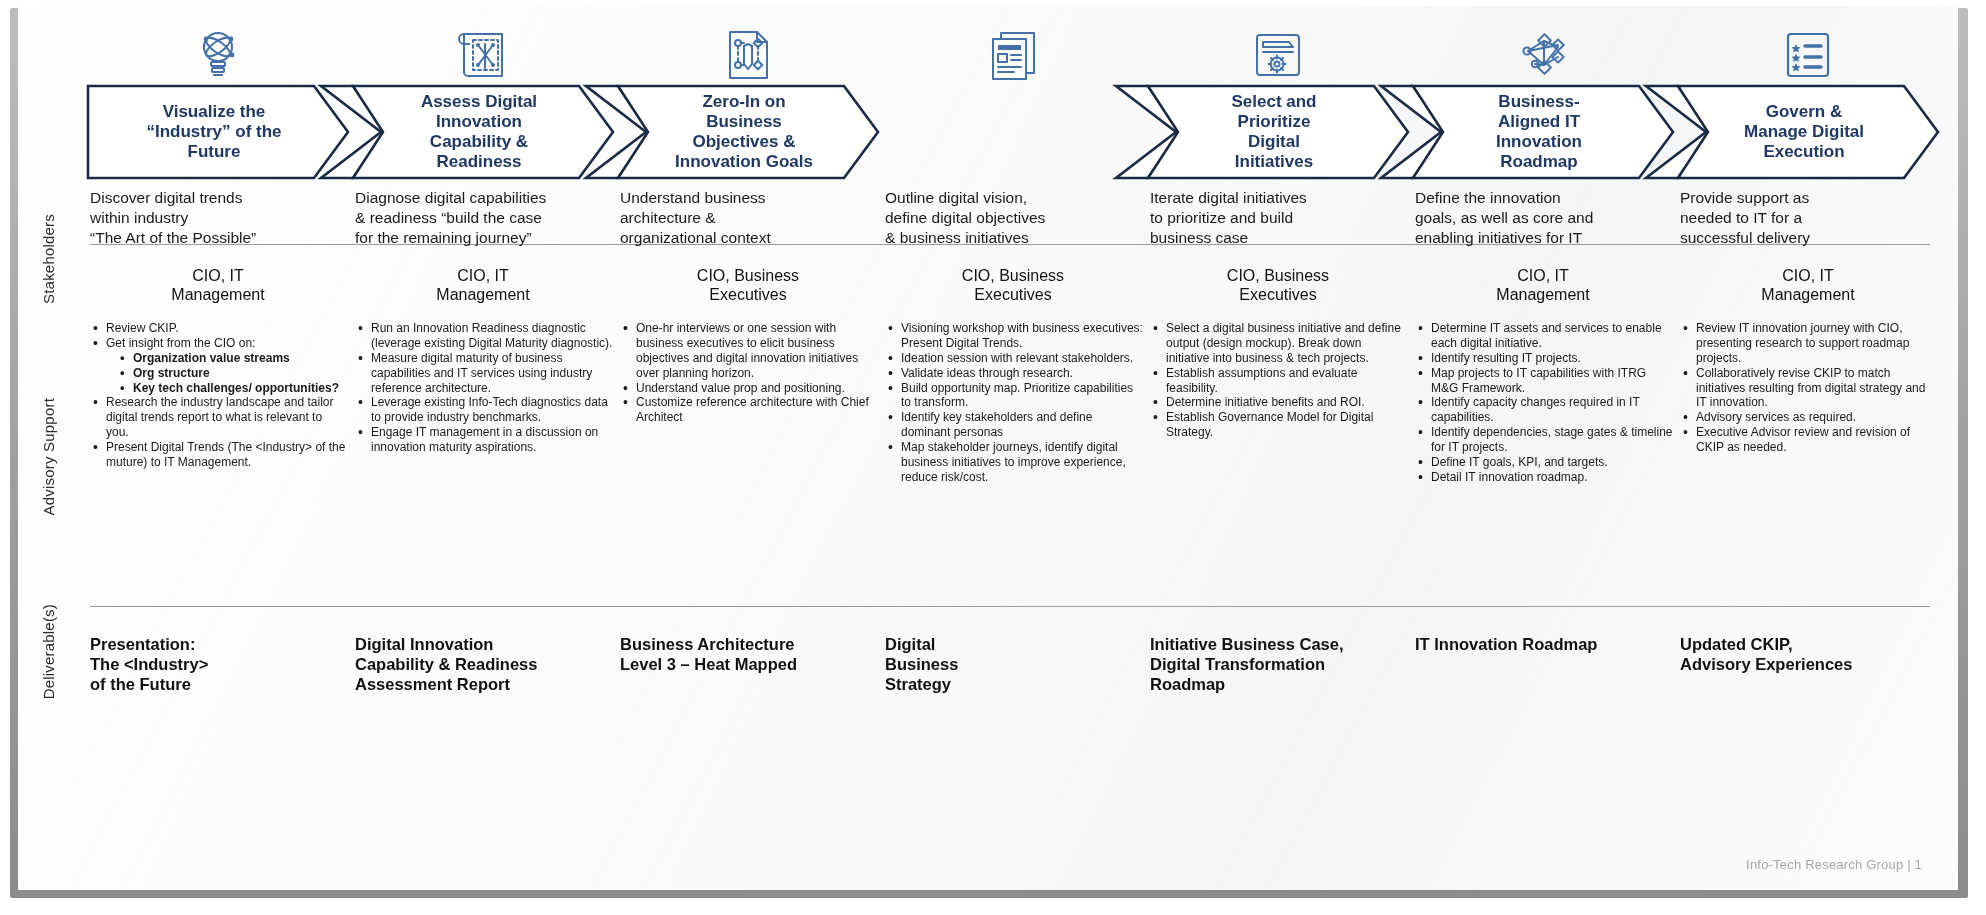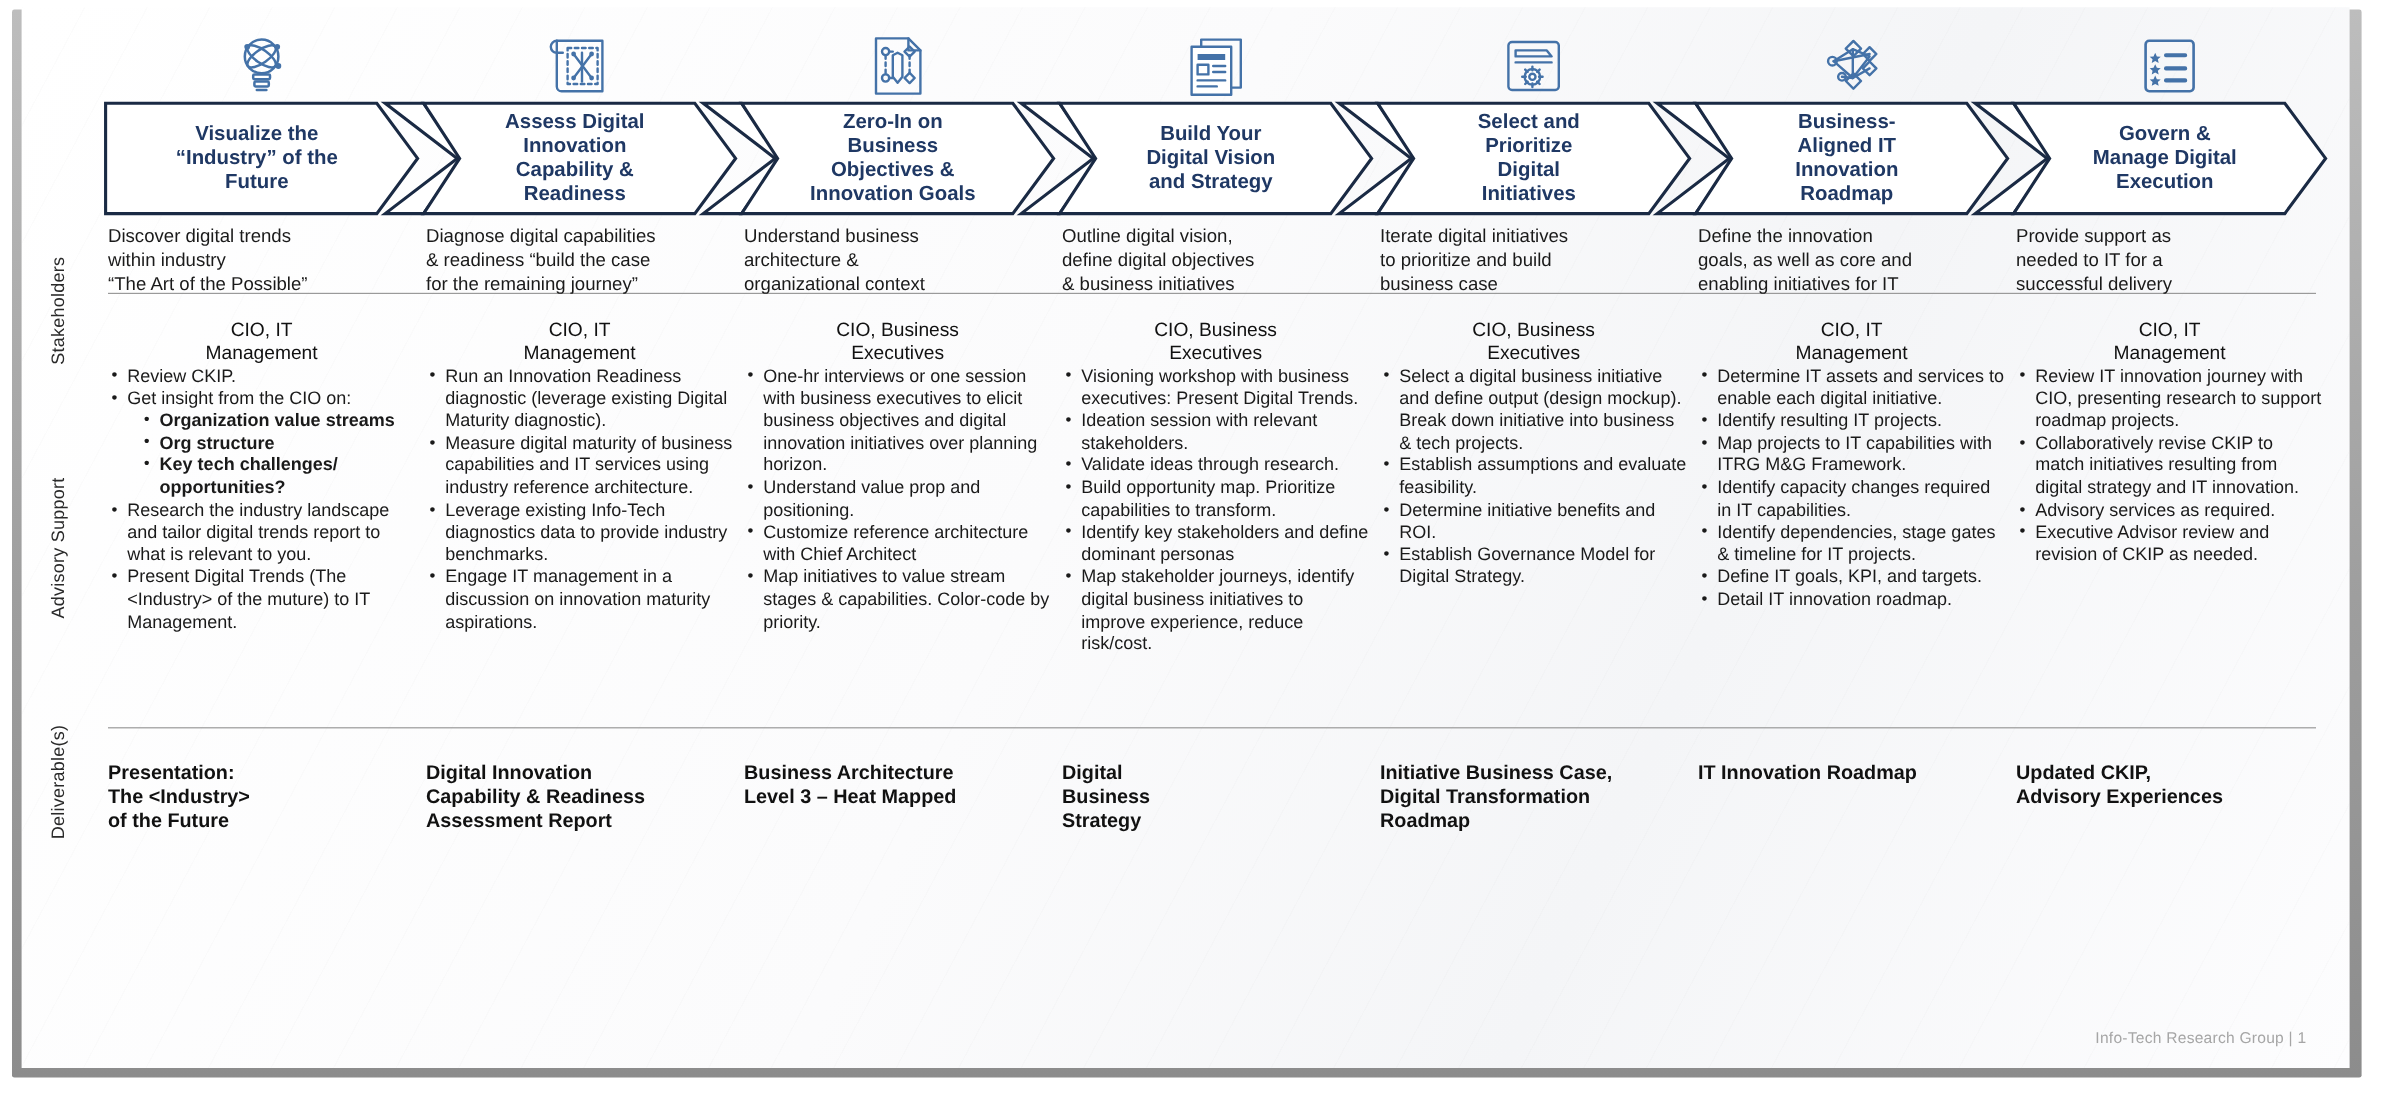--- a/index.html
+++ b/index.html
@@ -126,23 +126,23 @@
     font-size: 16px;
     font-weight: normal;
     color: #111;
     line-height: 1.2;
     white-space: pre-line;
   }
 
   
   .bullets {
     position: absolute;
-    top: 285px; left: 6px;
+    top: 301px; left: 6px;
     width: 256px;
-    font-size: 15px;
+    font-size: 12px;
     color: #1a1a1a;
     line-height: 1.24;
   }
   .bullets ul { list-style: none; }
   .bullets > ul > li {
     position: relative;
     padding-left: 14px;
     margin-bottom: 0;
   }
   .bullets > ul > li::before {
@@ -308,44 +308,34 @@
           <div class="desc">Understand business
 architecture &amp;
 organizational  context</div>
           <div class="stake">CIO, Business
 Executives</div>
           <div class="bullets">
             <ul>
               <li><span>One-hr interviews  or one session with business executives to elicit business objectives  and digital innovation  initiatives over planning horizon.</span></li>
               <li><span>Understand value prop and positioning.</span></li>
               <li><span>Customize reference architecture with Chief Architect</span></li>
-              <li><span>Map initiatives  to value  stream stages &amp; capabilities. Color-code by priority.</span></li>
             </ul>
           </div>
           <div class="deliv">Business Architecture
 Level 3 – Heat Mapped</div>
         </div>
         <div class="col" style="left: 795px;">
           <div class="icon-wrap">
     <svg width="56" height="56" viewBox="0 0 56 56" fill="none" stroke="#4472a8" stroke-width="2" stroke-linecap="round" stroke-linejoin="round">
       <rect x="16" y="6" width="33" height="40"></rect>
       <rect x="8" y="12" width="33" height="40" fill="#fff"></rect>
       <rect x="13" y="18" width="23" height="5" fill="#4472a8" stroke="none"></rect>
       <rect x="13" y="27" width="9" height="8"></rect>
       <path d="M26 28h10M26 33h10M13 40h23M13 45h16"></path>
     </svg>
-          </div>
-          <div class="chev">
-            <svg width="264" height="96" viewBox="0 0 264 96" overflow="visible">
-      <path d="M-30,2 L2,2 L34,48 L2,94 L-30,94 L30,48 Z" fill="#ffffff" stroke="#1a2a44" stroke-width="2.6"></path>
-      <path d="M2,2 L228,2 L262,48 L228,94 L2,94 L32,48 Z" fill="#ffffff" stroke="#1a2a44" stroke-width="2.6"></path>
-    </svg>
-            <div class="chev-label">Build Your
-Digital Vision
-and Strategy</div>
           </div>
           <div class="desc">Outline digital vision,
 define digital objectives
 &amp; business initiatives</div>
           <div class="stake">CIO, Business
 Executives</div>
           <div class="bullets">
             <ul>
               <li><span>Visioning workshop with business executives: Present Digital Trends.</span></li>
               <li><span>Ideation session with relevant  stakeholders.</span></li>

